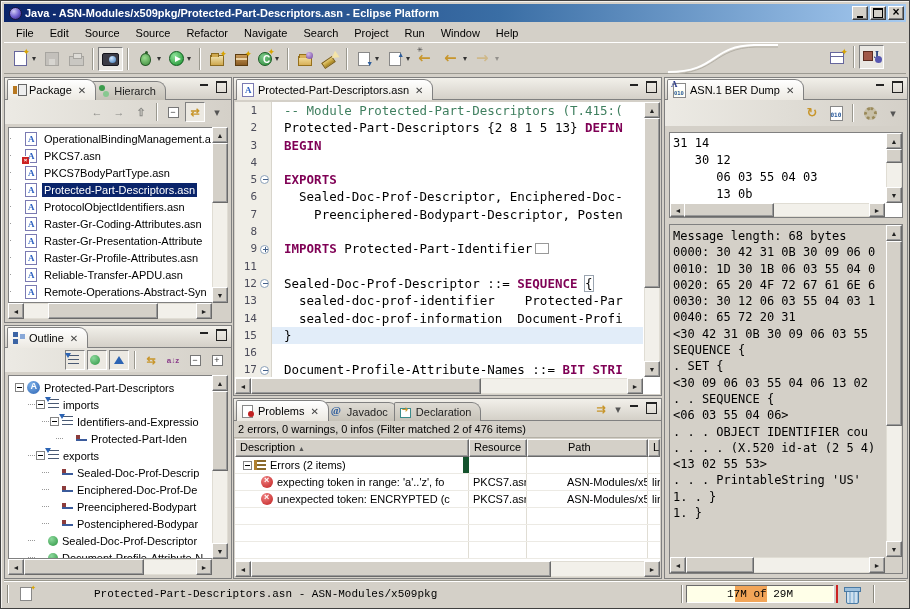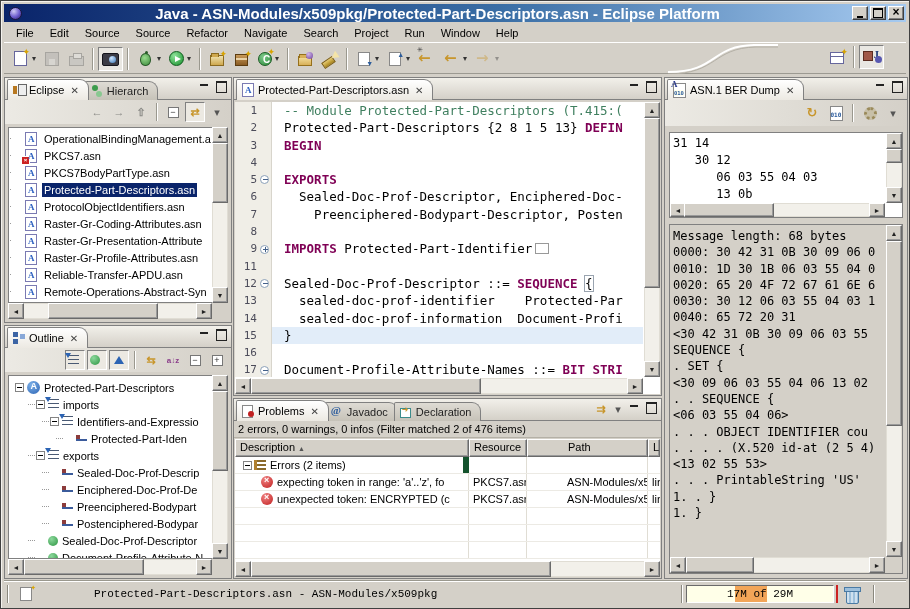--- a/index.html
+++ b/index.html
@@ -7,21 +7,21 @@
   .screen{position:relative;width:910px;height:609px;background:#d4d0c8;
     font-family:"Liberation Sans",sans-serif;font-size:11px;color:#000;
     border:1px solid #404040;box-shadow:inset 1px 1px 0 #f4f2ee;overflow:hidden;}
 
   
   .titlebar{position:absolute;left:3px;top:3px;right:3px;height:18px;
     background:linear-gradient(to right,#0a246a,#3a6ea5 55%,#a6caf0);
     display:flex;align-items:center;padding:0 2px;}
   .app-icon{width:13px;height:13px;border-radius:50%;flex:none;margin:0 3px;
     background:radial-gradient(circle at 35% 30%,#cfcaf4,#6a5acd 55%,#2d2260);border:1px solid #1c1640;}
-  .title-text{color:#fff;font-weight:bold;font-size:15px;flex:1;white-space:nowrap;overflow:hidden;text-align:center;}
+  .title-text{color:#fff;font-weight:bold;font-size:11px;flex:1;white-space:nowrap;overflow:hidden;}
   .winbtn{width:16px;height:14px;margin-left:2px;background:#d4d0c8;flex:none;
     border:1px solid;border-color:#fff #404040 #404040 #fff;box-shadow:inset -1px -1px 0 #808080;
     display:flex;align-items:center;justify-content:center;font-size:9px;font-weight:bold;line-height:1;}
   .winbtn.min::after{content:"";width:6px;height:2px;background:#000;margin-top:7px;}
   .winbtn.max::after{content:"";width:8px;height:7px;border:1px solid #000;border-top-width:2px;}
   .winbtn.close::after{content:"×";font-size:12px;margin-top:-2px;}
 
   
   .menubar{position:absolute;left:3px;top:22px;right:3px;height:19px;display:flex;align-items:center;padding-left:4px;}
   .menu-item{padding:2px 8px;white-space:nowrap;}
@@ -329,21 +329,21 @@
         <span class="ico persp-java"></span>
       </span>
     </span>
     <span class="pdot"></span>
   </div>
 
   <div class="view" style="left:3px;top:76px;width:228px;height:246px;">
     <div class="tabrow">
       <span class="tab">
         <span class="pkgtab-icon"></span>
-        <span>Eclipse</span>
+        <span>Package</span>
         <span class="close">✕</span>
       </span>
       <span class="tab inactive">
         <span class="hiertab-icon"></span>
         <span>Hierarch</span>
       </span>
       <span class="minmax">
         <span class="mmb min"></span>
         <span class="mmb max"></span>
       </span>

